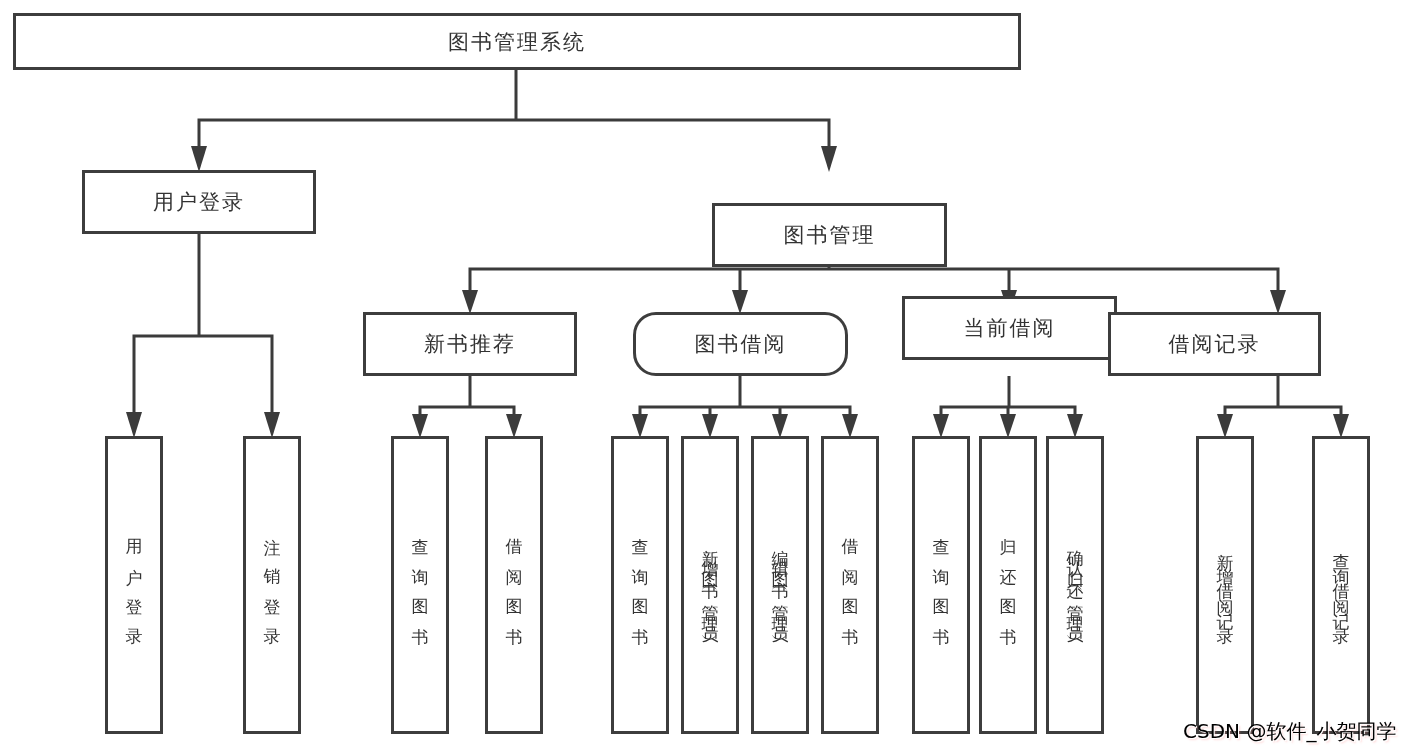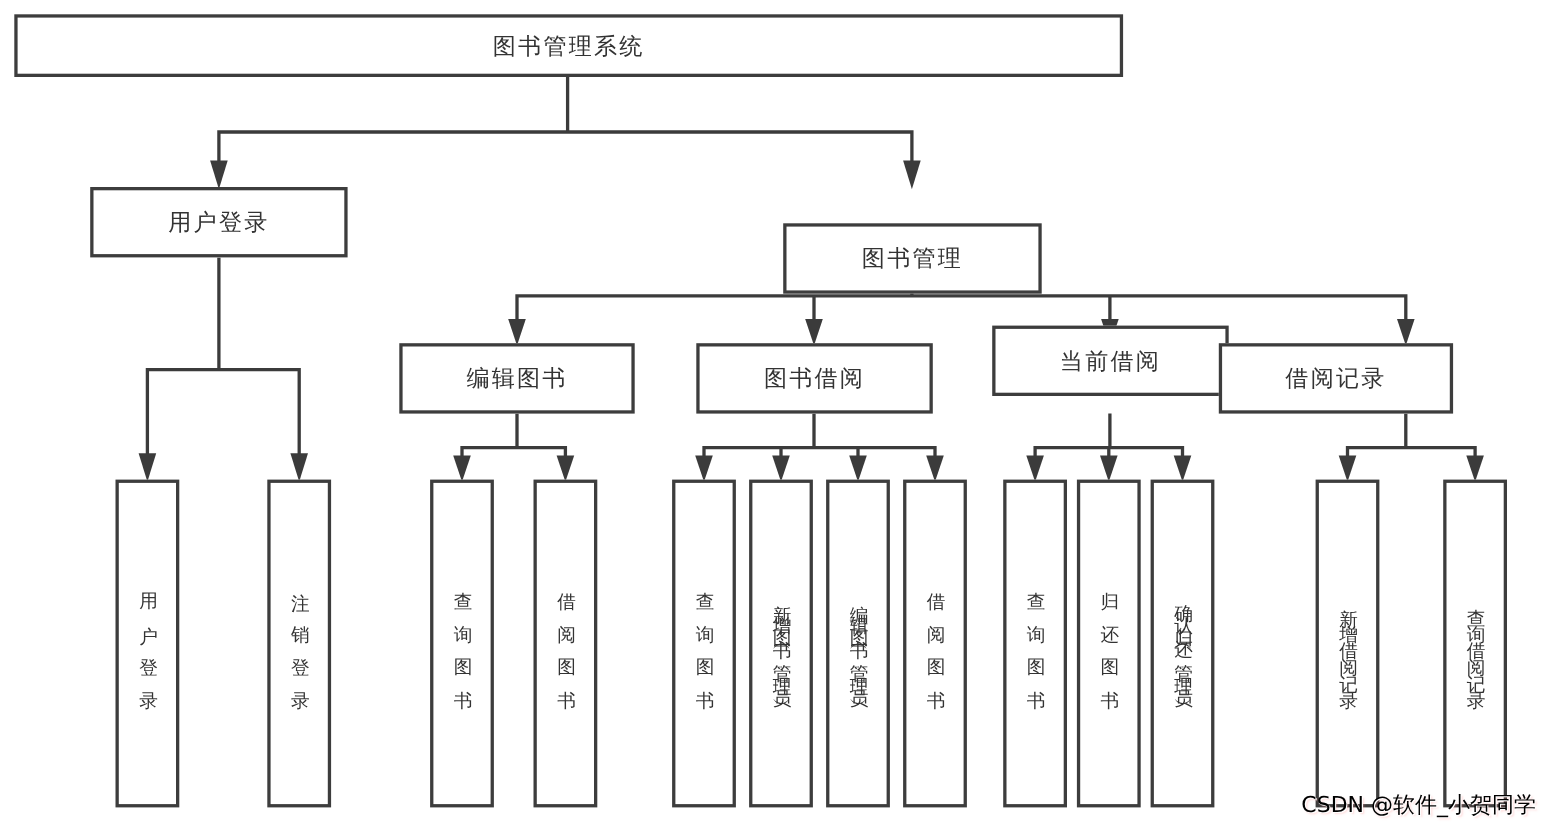--- a/index.html
+++ b/index.html
@@ -126,23 +126,23 @@
   </div>
 
   <div class="node h" style="left:82px; top:170px; width:234px; height:64px;">
     <span>用户登录</span>
   </div>
   <div class="node h" style="left:712px; top:170px; width:235px; height:64px;margin-top:33px;">
     <span>图书管理</span>
   </div>
 
   <div class="node h" style="left:363px; top:312px; width:214px; height:64px;">
-    <span>编辑图书</span>
+    <span>新书推荐</span>
   </div>
-  <div class="node h" style="left:633px; top:312px; width:215px; height:64px;">
+  <div class="node h" style="left:633px; top:312px; width:215px; height:64px;border-radius:23px;">
     <span>图书借阅</span>
   </div>
   <div class="node h" style="left:902px; top:296px; width:215px; height:64px;text-align:right;">
     <span>当前借阅</span>
   </div>
   <div class="node h" style="left:1108px; top:312px; width:213px; height:64px;">
     <span>借阅记录</span>
   </div>
 
   <div class="node v" style="left:105px; top:436px; width:58px; height:298px;">

